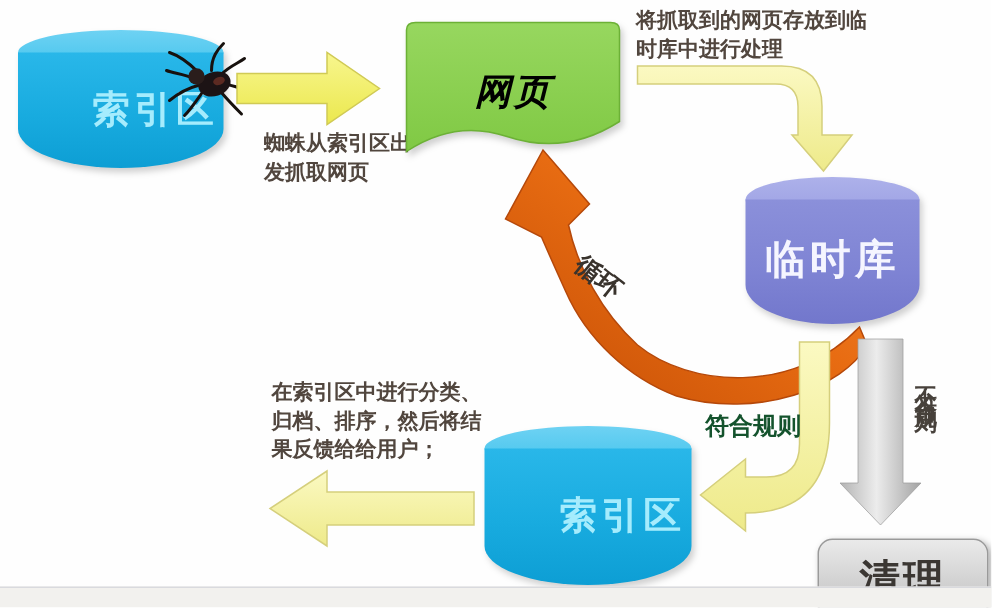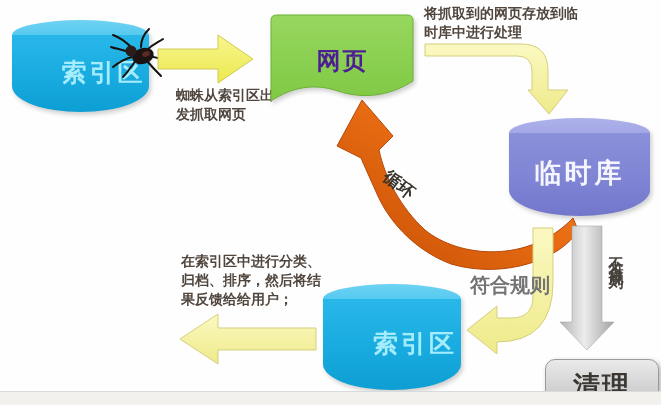--- a/index.html
+++ b/index.html
@@ -18,21 +18,21 @@
   .cyl.blue .body{background:linear-gradient(180deg,#29b7e9 0%,#18abdf 55%,#0d9ed4 100%);
                   border-radius:0 0 50% 50%/0 0 26px 26px;}
   .cyl.blue .lbl{color:#a5ecfd;font-size:25px;padding-left:46px;}
   .cyl.purple .top{background:linear-gradient(180deg,#adb1ea,#999ee2);}
   .cyl.purple .body{background:linear-gradient(180deg,#8b90da 0%,#7f84d4 55%,#7277cc 100%);
                     border-radius:0 0 50% 50%/0 0 26px 26px;}
   .cyl.purple .lbl{color:#f5f5ff;font-size:27px;}
   
   .doc{position:absolute;filter:drop-shadow(2px 3px 2px rgba(0,0,0,0.18));}
   .doc .lbl{position:absolute;left:0;right:0;text-align:center;font-weight:bold;
-            color:#4c1d95;letter-spacing:2px;}
+            color:#000000;letter-spacing:2px;font-style:italic;}
   
   .ann{position:absolute;font-weight:bold;color:#51463e;font-size:14px;line-height:1.34;}
   .ann.rot{transform:rotate(38deg);transform-origin:left top;font-size:17px;color:#39332d;}
   .ann.vert{writing-mode:vertical-rl;letter-spacing:4px;font-size:15px;color:#47413b;}
   
   .cleanup{position:absolute;left:545px;top:359px;width:112px;height:52px;
            background:linear-gradient(180deg,#eaeaea,#bdbdbd);
            border:1px solid #9a9a9a;border-radius:10px;
            box-shadow:2px 2px 5px rgba(0,0,0,0.3);
            display:flex;align-items:center;justify-content:center;
@@ -107,38 +107,38 @@
     </svg>
     <div class="lbl" style="top:32px;font-size:24px;">网页</div>
   </div>
 
   <div class="ann" style="left:424px;top:4px;width:158px;">将抓取到的网页存放到临时库中进行处理</div>
 
   <svg style="left:423px;top:38px;" width="150" height="80" viewBox="0 0 150 80">
     <path d="M2,6 H98 Q125,6 125,33 V52 H145 L126,76 L105,52 H109 V33 Q109,18 94,18 H2 Z" fill="url(#gY2)" stroke="#d5cf7c" stroke-width="1"></path>
   </svg>
 
-  <div class="cyl purple" style="left:497px;top:118px;width:141px;height:98px;margin-left:12px;">
+  <div class="cyl purple" style="left:497px;top:118px;width:116px;height:98px;">
     <div class="top"></div>
     <div class="body"></div>
     <div class="lbl">临时库</div>
   </div>
 
   <svg style="left:325px;top:88px;" width="265" height="190" viewBox="0 0 265 190">
     <path d="M253,142 C238,170 180,192 126,176 C94,164 66,138 52,106 C48,97 42,84 36,70
              L12,58 L37,12 L68,48 L54,62 C60,90 76,120 100,142 C134,170 204,176 248,130 Z" fill="url(#gO)" stroke="#b5480a" stroke-width="1"></path>
   </svg>
 
   <div class="ann rot" style="left:392px;top:166px;">循环</div>
 
   <svg style="left:465px;top:224px;" width="92" height="134" viewBox="0 0 92 134">
     <path d="M68,4 H88 V58 Q88,118 32,118 V130 L2,106 L32,82 V94 H46 Q68,94 68,72 Z" fill="url(#gY2)" stroke="#d5cf7c" stroke-width="1"></path>
   </svg>
 
-  <div class="ann" style="left:470px;top:274px;font-size:20px;color:#737373;font-family:Liberation Mono, monospace;">符合规则</div>
+  <div class="ann" style="left:470px;top:274px;font-size:16px;color:#14532d;">符合规则</div>
 
   <svg style="left:556px;top:226px;" width="62" height="128" viewBox="0 0 62 128">
     <polygon points="16,0 46,0 46,96 58,96 31,124 4,96 16,96" fill="url(#gG)" stroke="#9e9e9e" stroke-width="0.5"></polygon>
   </svg>
 
   <div class="ann vert" style="left:606px;top:246px;">不符合规则</div>
 
   <div class="cleanup">
     <span>清理</span>
   </div>

